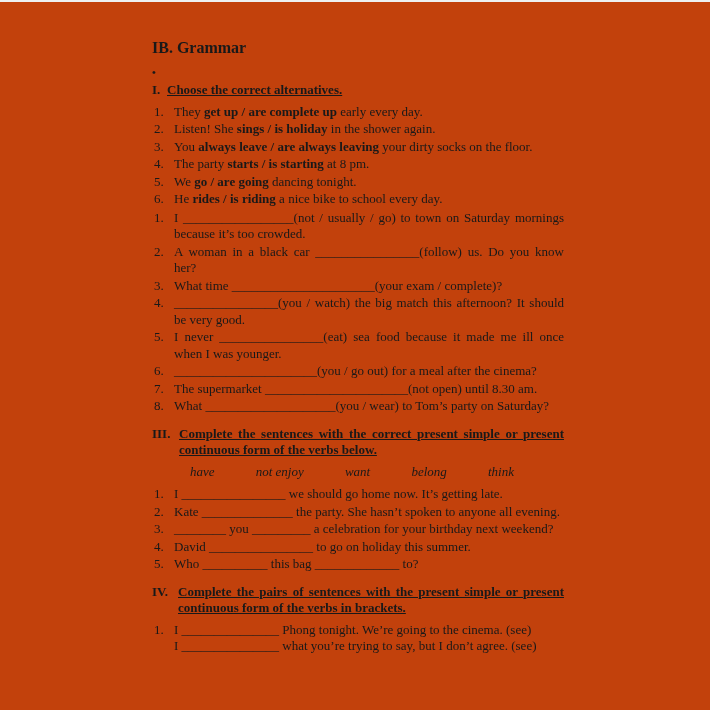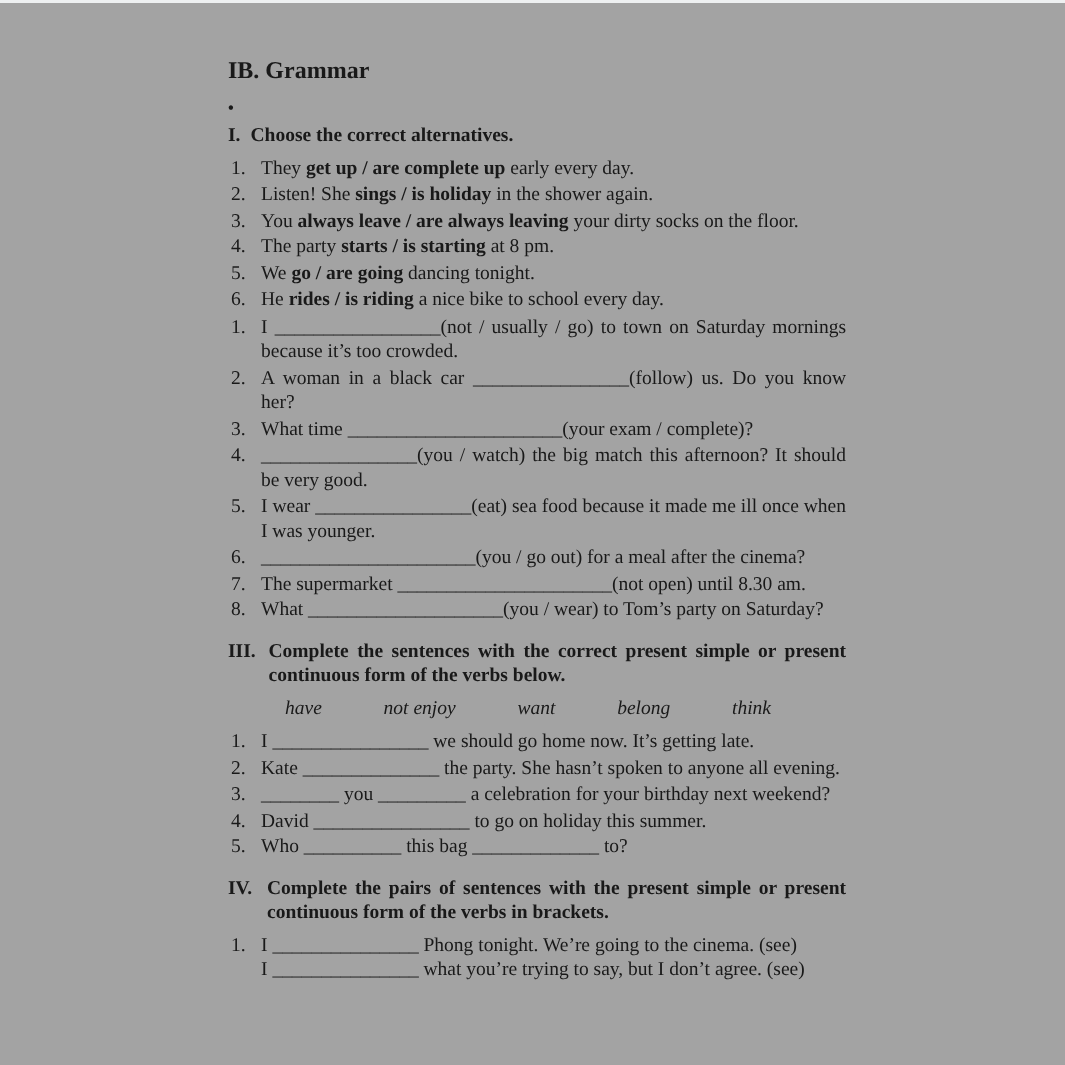--- a/index.html
+++ b/index.html
@@ -1,29 +1,29 @@
 <!DOCTYPE html>
 <html><head>
 <meta charset="utf-8">
 <style>
   html,body { margin:0; padding:0; background:#ffffff; }
   .page {
-    position:relative; width:710px; height:710px; background:#a3a3a3;
+    position:relative; width:710px; height:710px; background:#c2410c;
     font-family:"Liberation Serif","DejaVu Serif",serif;
     font-size:13px; line-height:16.5px; color:#191919; overflow:hidden;
   }
   .page::before { content:""; position:absolute; top:0; left:0; right:0; height:2px; background:#eef0f1; }
   .content { position:absolute; left:152px; top:40px; width:412px; }
   .doc-title { font-size:16px; font-weight:bold; margin:0 0 7px 0; }
   .bullet-row { display:flex; font-weight:bold; margin-bottom:2px; }
   .bullet-row .bullet { width:21px; flex-shrink:0; font-size:11px; line-height:16.5px; }
   .sec-head { display:flex; font-weight:bold; margin:11px 0 5px 0; }
   .sec-head.first { margin-top:1px; }
   .sec-head .num { flex-shrink:0; }
-  .sec-head .t { flex:1; text-align:justify; }
+  .sec-head .t { flex:1; text-align:justify;text-decoration:underline; }
   .sec-head.s1 .num { width:15px; }
   .sec-head.s2 .num { width:22px; }
   .sec-head.s3 .num { width:27px; }
   .sec-head.s4 .num { width:26px; }
   .items { margin:0 0 2px 0; }
   .item { display:flex; margin-bottom:1px; }
   .item .num { width:22px; flex-shrink:0; padding-left:2px; box-sizing:border-box; }
   .item .txt { flex:1; text-align:justify; }
   .b { font-weight:bold; }
   .blank { letter-spacing:0; white-space:nowrap; }
@@ -84,21 +84,21 @@
         <div class="item">
           <span class="num">3.</span>
           <div class="txt"><span>What time </span><span class="blank">______________________</span><span>(your exam / complete)?</span></div>
         </div>
         <div class="item">
           <span class="num">4.</span>
           <div class="txt"><span class="blank">________________</span><span>(you / watch) the big match this afternoon? It should be very good.</span></div>
         </div>
         <div class="item">
           <span class="num">5.</span>
-          <div class="txt"><span>I wear </span><span class="blank">________________</span><span>(eat) sea food because it made me ill once when I was younger.</span></div>
+          <div class="txt"><span>I never </span><span class="blank">________________</span><span>(eat) sea food because it made me ill once when I was younger.</span></div>
         </div>
         <div class="item">
           <span class="num">6.</span>
           <div class="txt"><span class="blank">______________________</span><span>(you / go out) for a meal after the cinema?</span></div>
         </div>
         <div class="item">
           <span class="num">7.</span>
           <div class="txt"><span>The supermarket </span><span class="blank">______________________</span><span>(not open) until 8.30 am.</span></div>
         </div>
         <div class="item">

